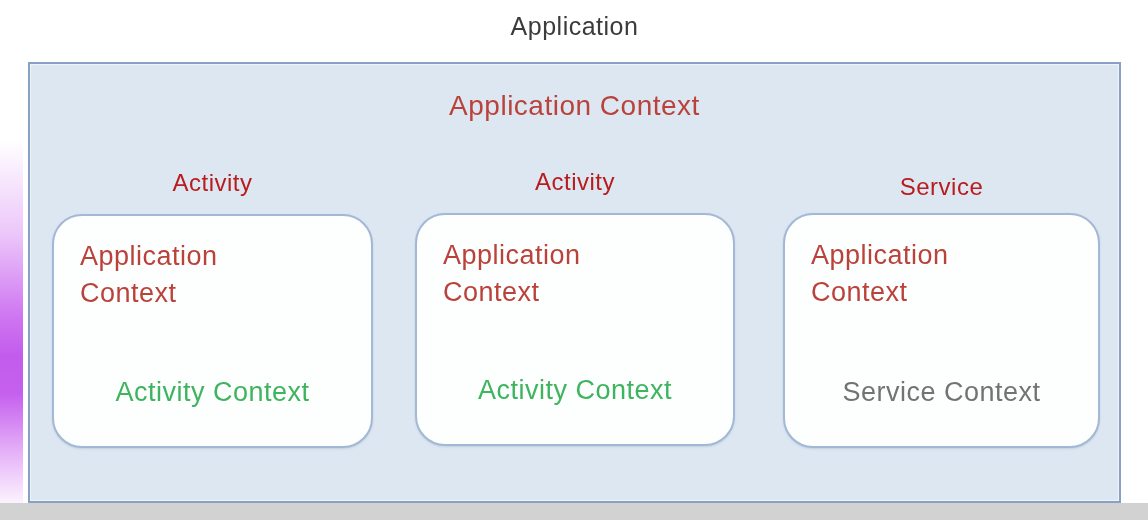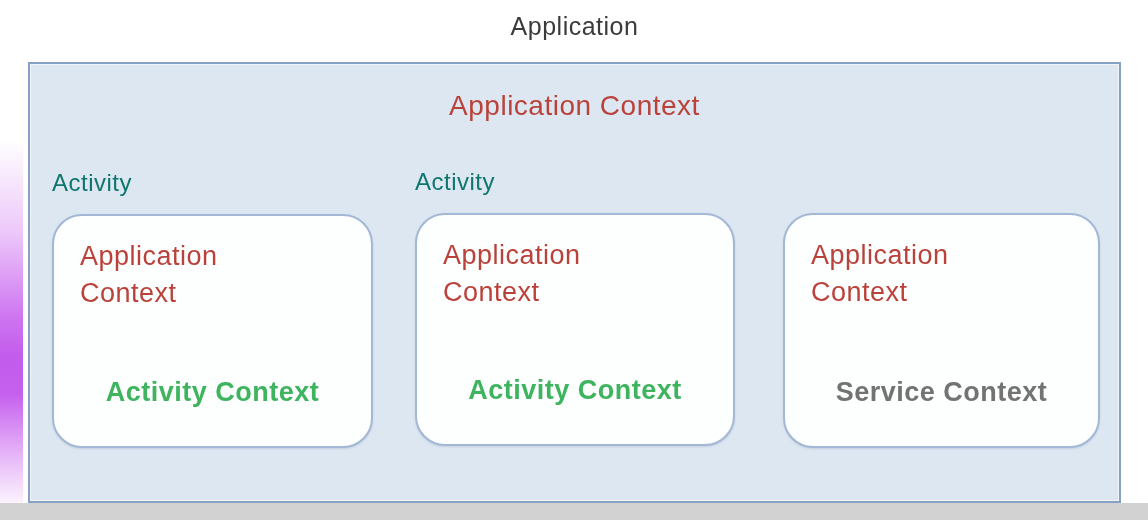--- a/index.html
+++ b/index.html
@@ -76,22 +76,23 @@
     width: 1093px;
     text-align: center;
     font-size: 28px;
     color: #ba423a;
     letter-spacing: 0.5px;
   }
 
   
   .group-label {
     position: absolute;
+    text-align: center;
     font-size: 24px;
-    color: #0f766e;
+    color: #b91c1c;
     letter-spacing: 0.5px;
   }
   .group-label.g0 { left: 52px;  top: 169px; width: 321px; }
   .group-label.g1 { left: 415px; top: 168px; width: 320px; }
   .group-label.g2 { left: 783px; top: 173px; width: 317px; }
 
   
   .inner-box {
     position: absolute;
     box-sizing: border-box;
@@ -113,21 +114,20 @@
     letter-spacing: 0.5px;
   }
   .inner-context {
     position: absolute;
     left: 0;
     bottom: 38px;
     width: 100%;
     text-align: center;
     font-size: 27px;
     letter-spacing: 0.5px;
-    font-weight: bold;
   }
   .ctx-green  { color: #3eb45f; }
   .ctx-purple { color: #737373; }
 </style>
 </head>
 <body>
 
 <div class="canvas">
 
   <div class="accent-strip"></div>
@@ -143,20 +143,21 @@
     <div class="inner-app-context">Application Context</div>
     <div class="inner-context ctx-green">Activity Context</div>
   </div>
 
   <div class="group-label g1">Activity</div>
   <div class="inner-box b1">
     <div class="inner-app-context">Application Context</div>
     <div class="inner-context ctx-green">Activity Context</div>
   </div>
 
+  <div class="group-label g2">Service</div>
   <div class="inner-box b2">
     <div class="inner-app-context">Application Context</div>
     <div class="inner-context ctx-purple">Service Context</div>
   </div>
 
   <div class="bottom-bar"></div>
 
 </div>
 
 </body></html>

